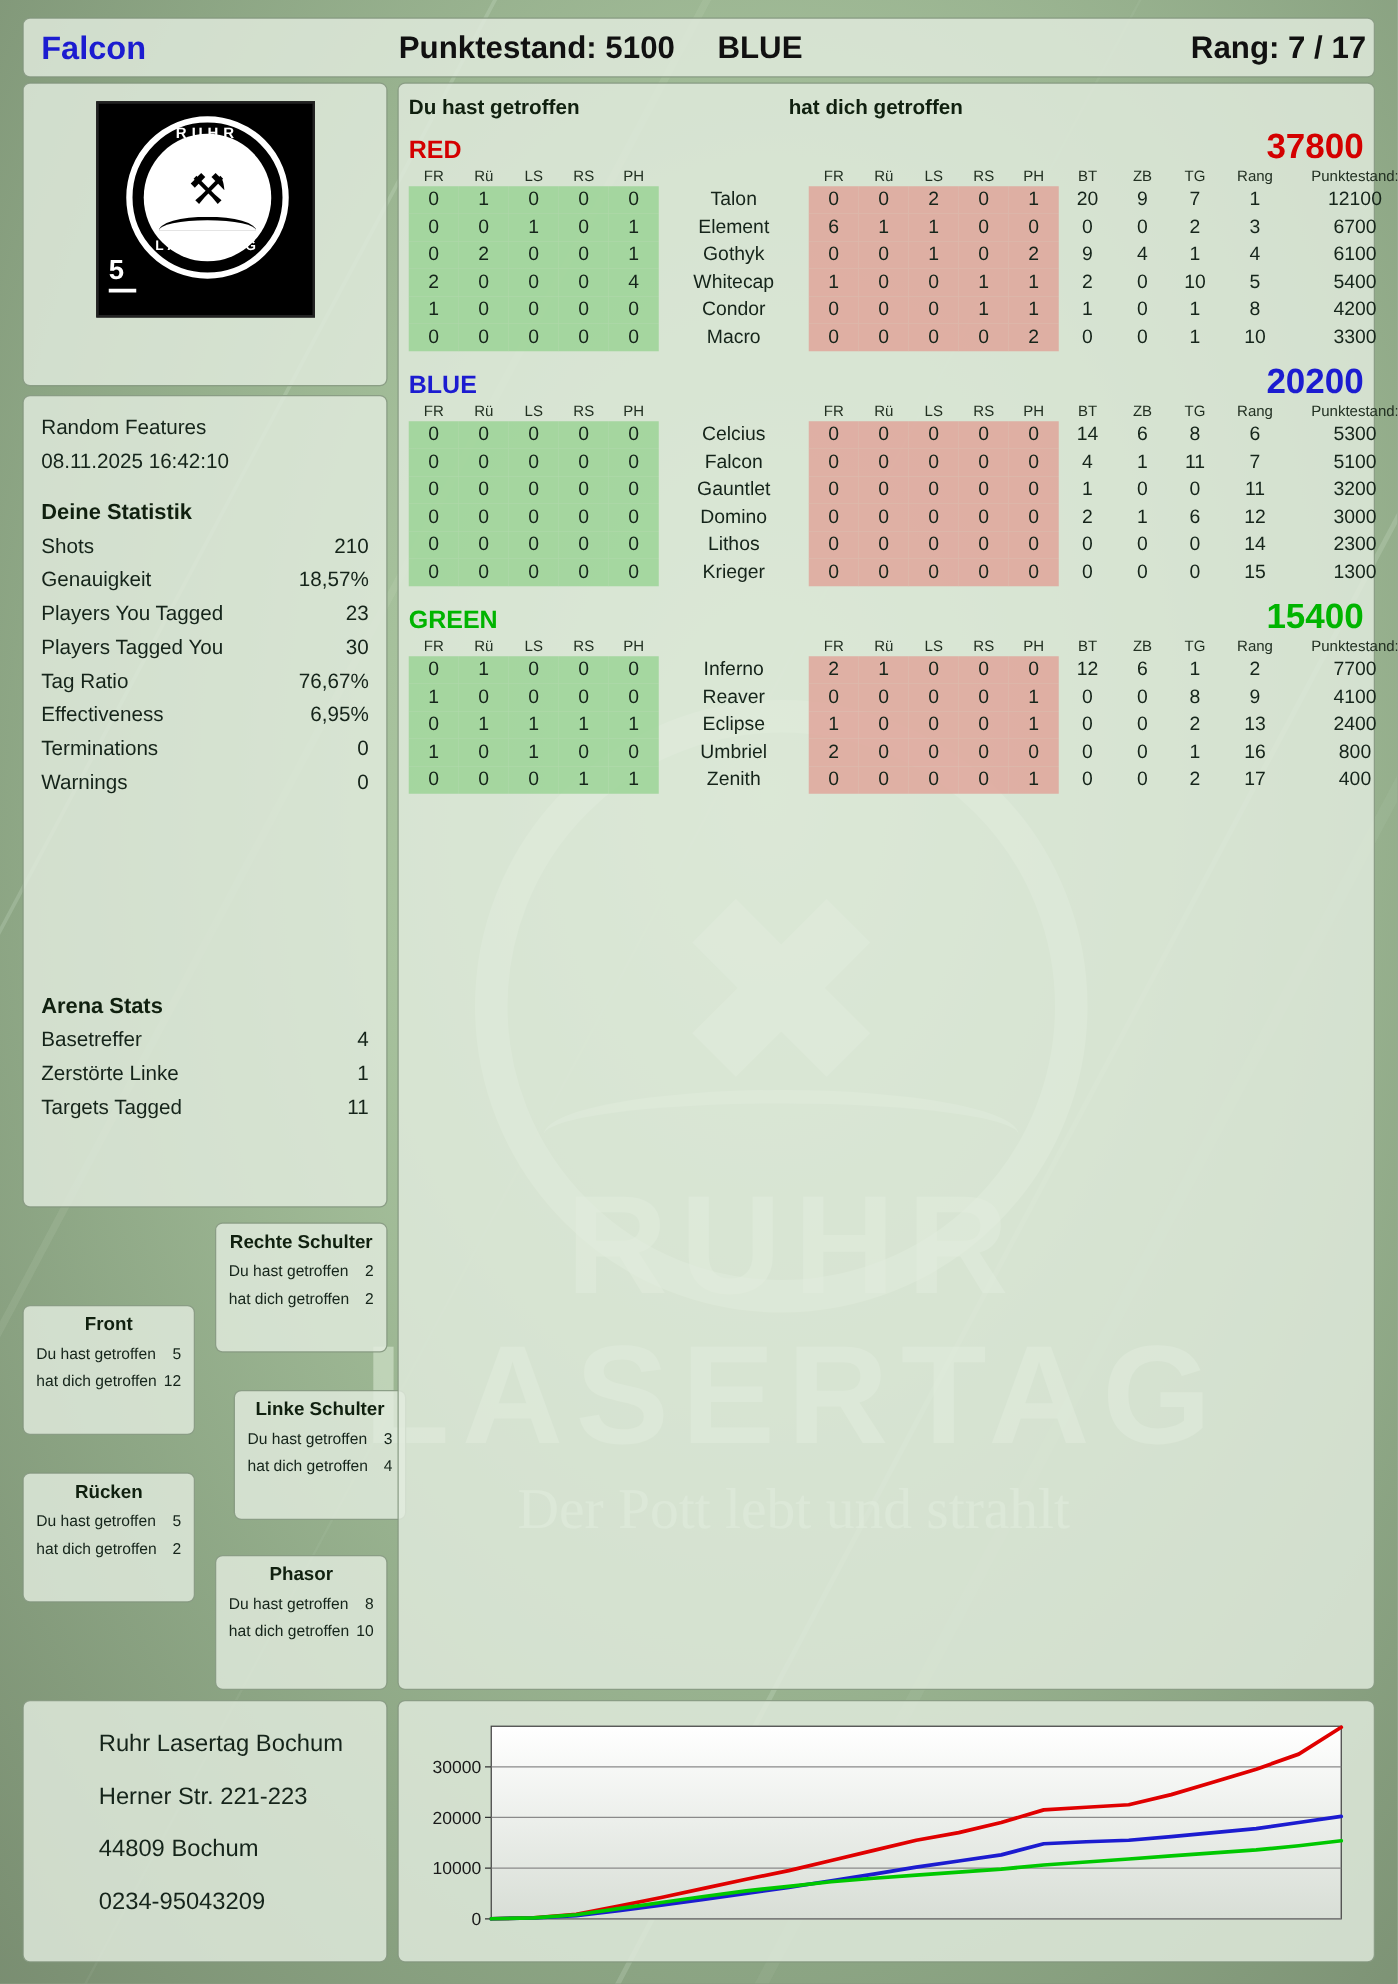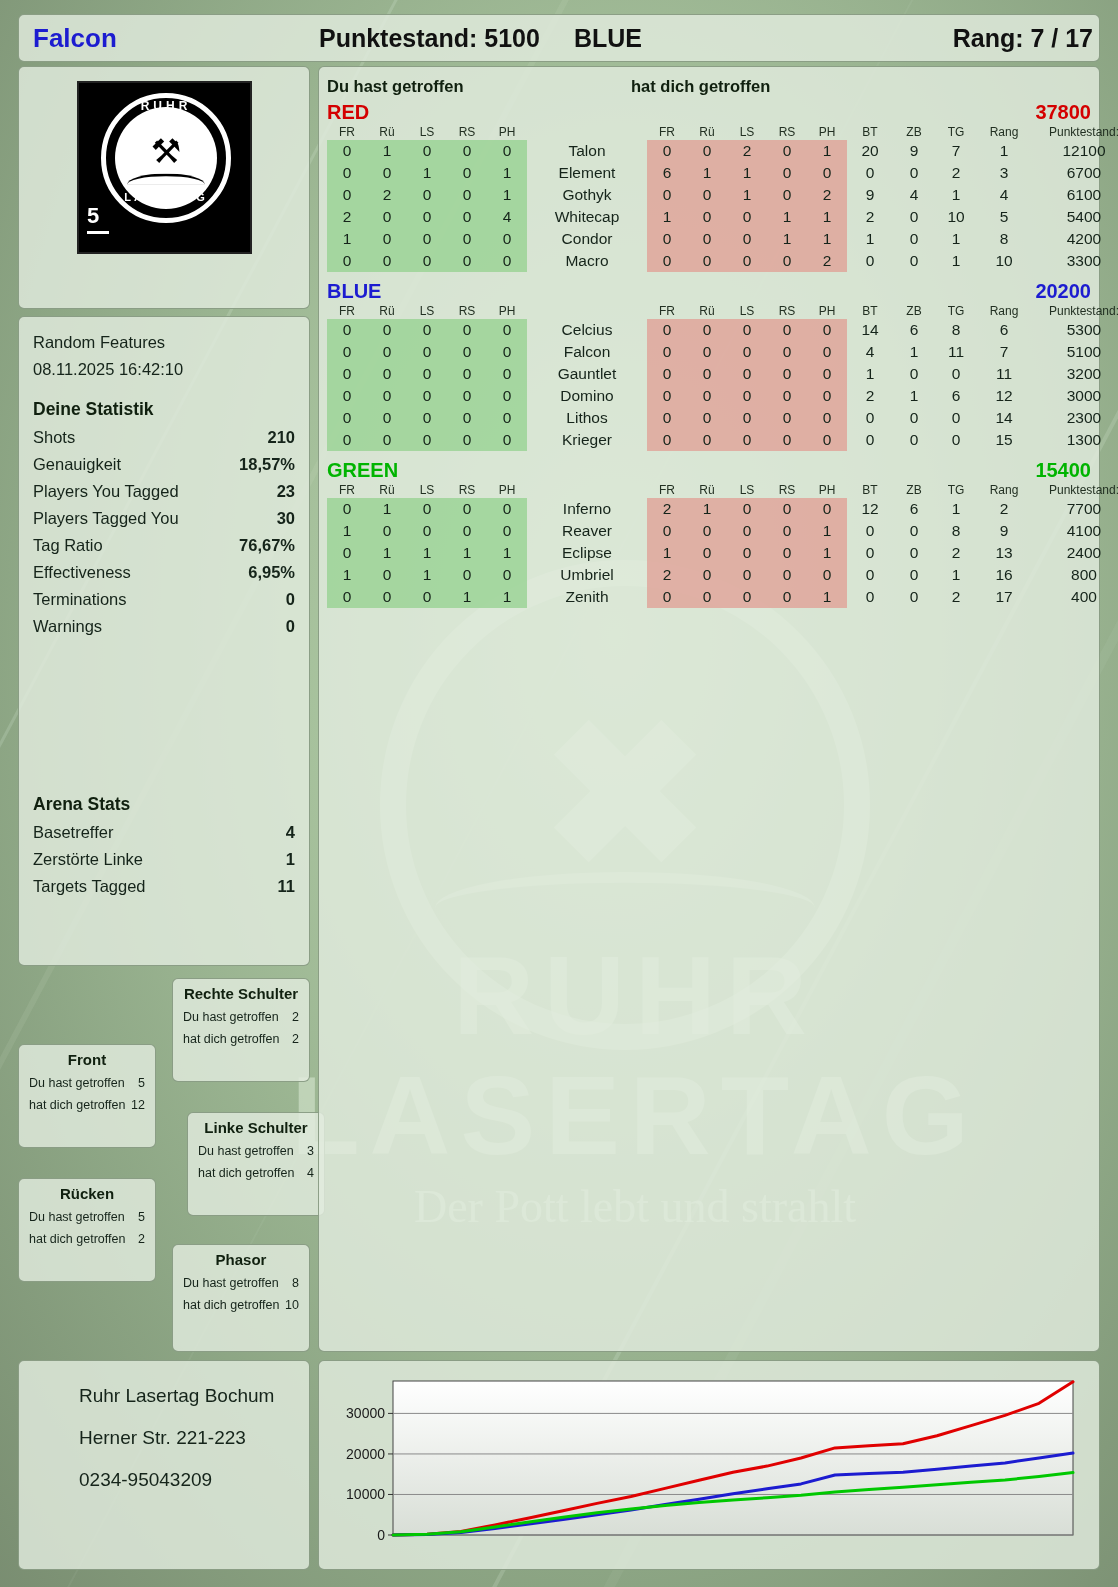--- a/index.html
+++ b/index.html
@@ -89,21 +89,21 @@
   .logo-bot{ position:absolute; left:22px; top:108px; width:130px; text-align:center; font-size:11px; letter-spacing:3px; font-weight:700; color:#fff; z-index:3;}
   .logo-hammers{ position:absolute; left:60px; top:48px; width:54px; height:42px; z-index:4; color:#000; font-size:34px; text-align:center;}
   .logo-wave{ position:absolute; left:48px; top:88px; width:78px; height:16px; border-top:4px solid #000; border-radius:50%/100% 100% 0 0; transform:scaleY(.7); z-index:4;}
   .logo-five{ position:absolute; left:8px; top:120px; color:#fff; font-weight:700; font-size:22px;}
   .logo-underline{ position:absolute; left:8px; top:148px; width:22px; height:3px; background:#fff;}
 
   
   #stats-panel{ left:18px; top:316px; width:292px; height:650px; padding:12px 14px;}
   .row{ display:flex; justify-content:space-between; font-size:16.5px; color:#15241a; padding:4px 0;}
   .row .k{}
-  .row .v{ font-weight:700;}
+  .row .v{ font-weight:400;}
   .hdr{ font-weight:700; font-size:17.5px; color:#10200f; display:flex; justify-content:space-between; padding:4px 0;}
   .spacer{ height:12px;}
 
   
   .bp{ padding:6px 8px; }
   .bp .title{ text-align:center; font-weight:700; font-size:15px; color:#10200f; margin-bottom:4px;}
   .bp .line{ display:flex; justify-content:space-between; font-size:12.5px; color:#15241a; padding:4px 2px;}
   #bp-rs{ left:172px; top:978px; width:138px; height:104px;}
   #bp-front{ left:18px; top:1044px; width:138px; height:104px;}
   #bp-ls{ left:187px; top:1112px; width:138px; height:104px;}
@@ -112,21 +112,21 @@
 
   
   #address{ left:18px; top:1360px; width:292px; height:210px; padding:14px 16px;}
   #address .line{ font-size:19px; color:#15241a; padding:10px 0;margin-left:44px;}
 
   
   #main-panel{ left:318px; top:66px; width:782px; height:1286px; }
   .colhdr{ position:absolute; font-weight:700; font-size:16.5px; color:#10200f;}
   .teamhead{ display:flex; align-items:baseline; padding:0 8px; }
   .teamname{ font-weight:700; font-size:20px;}
-  .teamscore{ font-weight:700; font-size:20px; margin-left:auto;}
+  .teamscore{ font-weight:700; font-size:28px; margin-left:auto;}
   .red{ color:#d40000;}
   .blue{ color:#1c1cd0;}
   .green{ color:#00b400;}
 
   table.grid{ border-collapse:collapse; width:760px; margin:0 8px; table-layout:fixed;}
   table.grid th{ font-weight:400; font-size:12px; color:#223022; padding:1px 0; text-align:center;}
   table.grid td{ font-size:15.5px; color:#15241a; padding:2px 0; text-align:center;}
   td.name{ text-align:center; font-size:16px; padding:2px 6px;}
   td.num{ text-align:right; padding-right:8px;}
   .hitgreen{ background:rgba(150,210,145,0.78);}
@@ -293,20 +293,21 @@
       </div>
     <div class="line">
         <span>hat dich getroffen</span>
         <span>10</span>
       </div>
   </div>
 
   <div class="panel" id="address">
     <div class="line">Ruhr Lasertag Bochum</div>
     <div class="line">Herner Str. 221-223</div>
+    <div class="line">44809 Bochum</div>
     <div class="line">0234-95043209</div>
   </div>
 
   <div class="panel" id="main-panel">
     <div style="position:relative;height:34px;">
       <div class="colhdr" style="left:8px;top:10px;">Du hast getroffen</div>
       <div class="colhdr" style="left:312px;top:10px;">hat dich getroffen</div>
     </div>
     <div id="teams-container">
         <div style="margin-bottom: 8px;">

